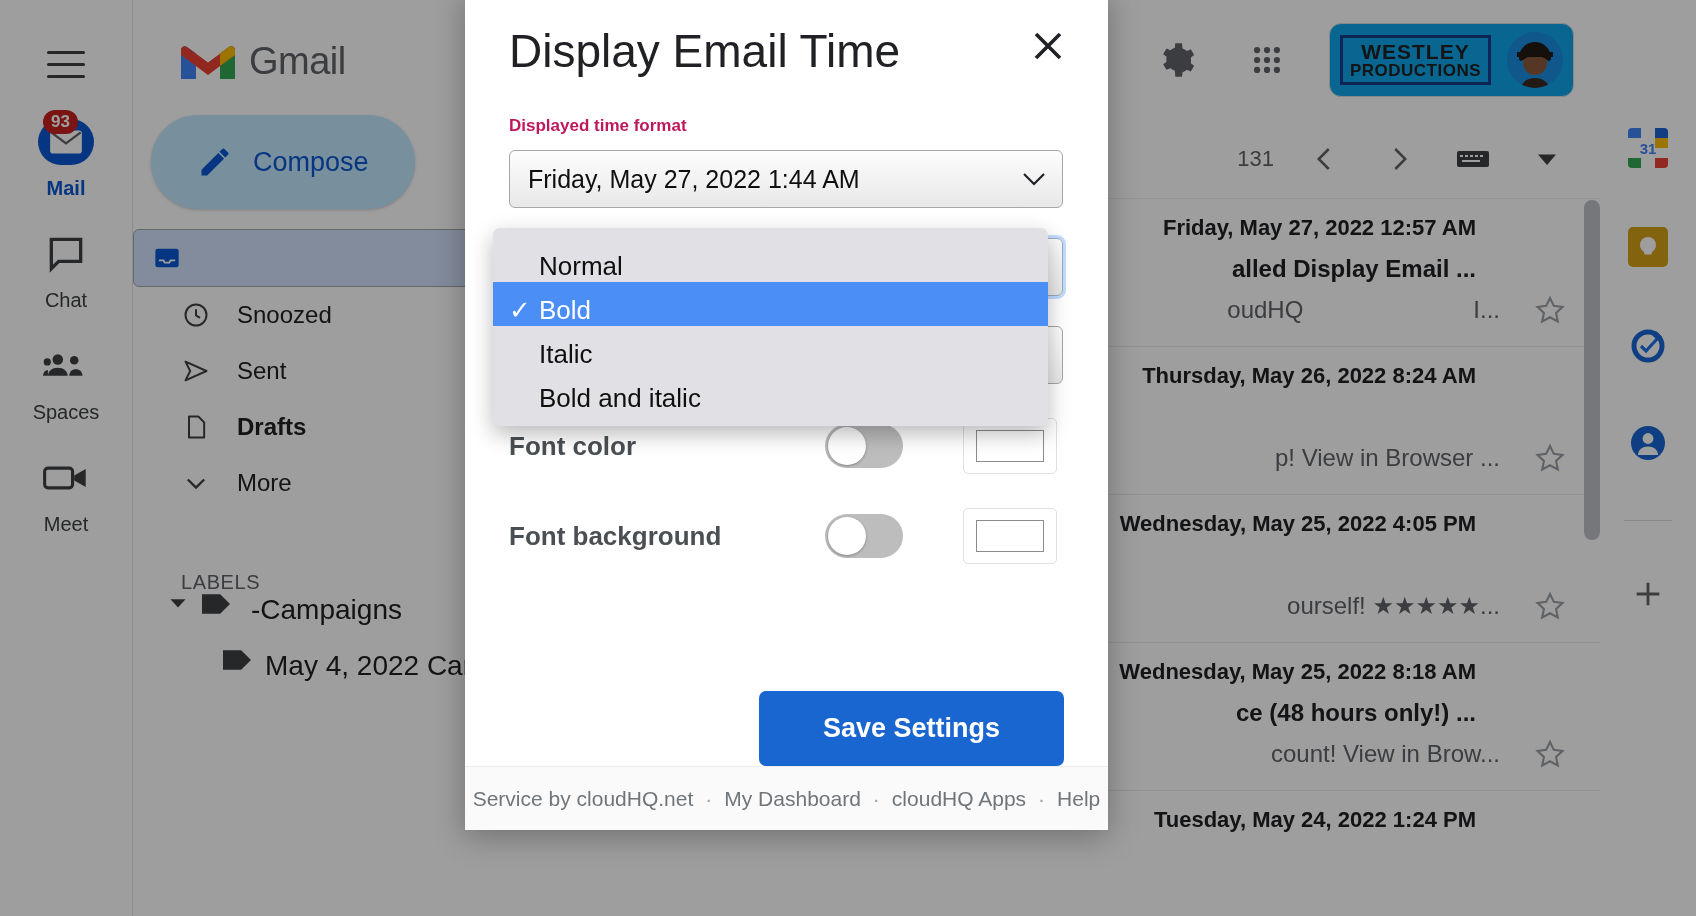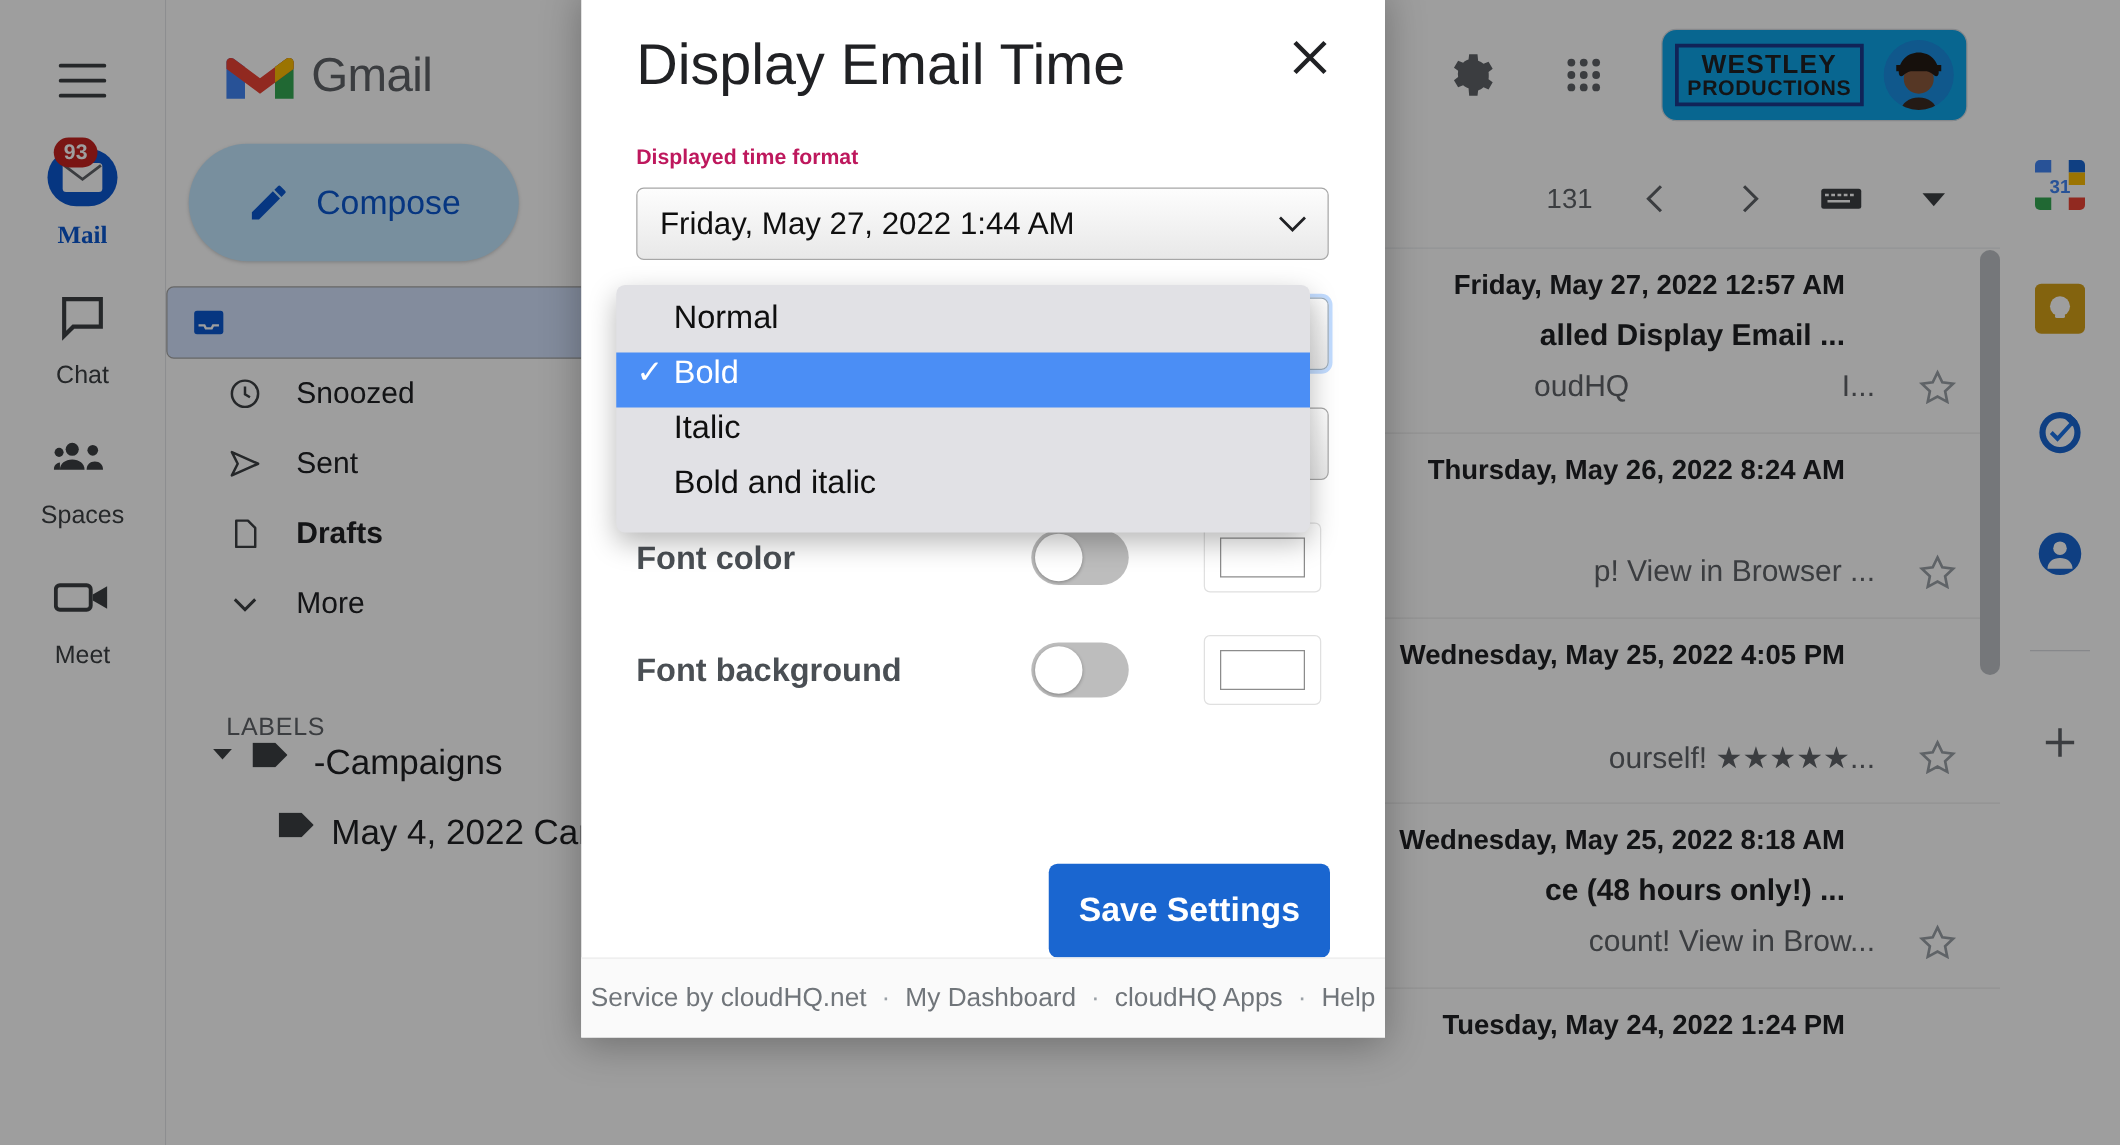--- a/index.html
+++ b/index.html
@@ -23,21 +23,21 @@
     position: absolute; left: 0; top: 0; width: 133px; height: 916px;
     background: #fff; border-right: 1px solid #e4e6e8;
     display: flex; flex-direction: column; align-items: center;
   }
   .hamburger { margin-top: 40px; width: 48px; height: 48px; display:flex; align-items:center; justify-content:center; }
   .hamburger span { display:block; width: 38px; height: 3px; background:#3c4043; border-radius:2px; }
   .hamburger .bars { display:flex; flex-direction:column; gap:9px; }
   .rail-item { margin-top: 26px; width: 110px; display: flex; flex-direction: column; align-items: center; }
   .rail-item .ico { width: 56px; height: 56px; display:flex; align-items:center; justify-content:center; position:relative; }
   .rail-item .lbl { margin-top: 7px; font-size: 20px; color:#3c4043; }
-  .rail-item.active .lbl { color:#0b57d0; font-weight:700;font-family:Liberation Serif, serif; }
+  .rail-item.active .lbl { color:#0b57d0; font-weight:700; }
   .mail-pill {
     width: 72px; height: 46px; background:#0b57d0; border-radius: 23px;
     display:flex; align-items:center; justify-content:center;
   }
   .badge {
     position:absolute; top:-4px; right:16px; background:#c5221f; color:#fff;
     font-size:17px; font-weight:700; border-radius:12px; padding:1px 8px; line-height:22px;
   }
 
   
@@ -122,36 +122,36 @@
   .rowline .rlabel { font-size: 26px; font-weight:700; color:#4a4f54; width: 316px; }
   .toggle { width: 78px; height: 44px; border-radius:22px; background:#bdbdbd; position:relative; }
   .toggle .knob { position:absolute; left:3px; top:3px; width:38px; height:38px; border-radius:50%;
                   background:#fff; box-shadow:0 1px 3px rgba(0,0,0,0.3); }
   .swatch-wrap { margin-left: 60px; width: 94px; height: 56px; border:1px solid #e0e0e0; border-radius:5px;
                  background:#fff; display:flex; align-items:center; justify-content:center; }
   .swatch { width: 68px; height: 32px; border:1px solid #8c8c8c; background:#fff; }
 
   .savebar { display:flex; justify-content:flex-end; padding: 64px 44px 0 44px; }
   .savebtn { background:#1a66d0; color:#fff; font-size:27px; font-weight:700;
-             border-radius:7px; padding: 22px 24px; }
+             border-radius:7px; padding: 22px 64px; }
 
   .modal-footer {
     height: 64px; border-top:1px solid #ececec; background:#fafafa;
     display:flex; align-items:center; justify-content:center; gap:12px;
     font-size: 21px; color:#70757a;
   }
   .modal-footer .sep { color:#9aa0a6; }
 
   
   .dropdown {
     position:absolute; left:493px; top:228px; width:555px; z-index: 80;
     background:#e1e1e5; border-radius:7px; box-shadow: 0 8px 22px rgba(0,0,0,0.28);
     padding: 10px 0 12px 0;
   }
-  .dopt { height: 44px; display:flex; align-items:flex-start; padding-left: 16px; font-size:26px; color:#0f0f0f; }
+  .dopt { height: 44px; display:flex; align-items:flex-end; padding-left: 16px; font-size:26px; color:#0f0f0f; }
   .dopt .ck { width: 30px; font-size:26px; }
   .dopt.sel2 { background:#4b8ef5; color:#fff; }
   .dopt.sel2 .ck { color:#fff; }
 
   svg { display:block; }
 </style>
 </head>
 <body>
 
 <div id="root">

